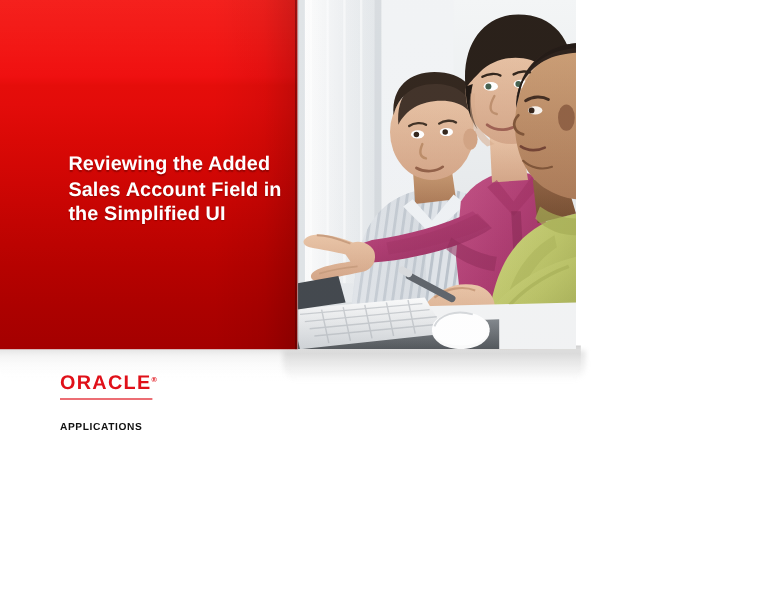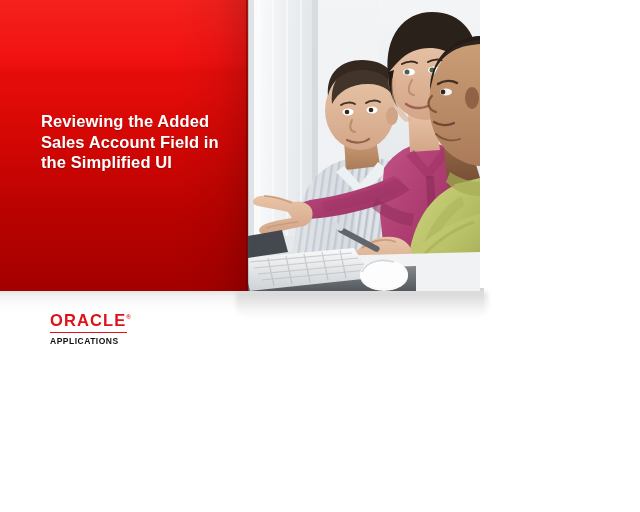--- a/index.html
+++ b/index.html
@@ -96,21 +96,21 @@
       rgba(0,0,0,0.05) 60%,
       rgba(0,0,0,0.16) 100%);
     pointer-events: none;
   }
 
   .slide-title {
     position: absolute;
     left: 41px;
     top: 111px;
     width: 205px;
-    margin: 0;
+    margin: 16px;
     z-index: 4;
     color: #ffffff;
     font-family: "Liberation Sans", sans-serif;
     font-size: 16.5px;
     font-weight: bold;
     line-height: 20.5px;
     letter-spacing: 0.1px;
     text-shadow: 0 1px 1px rgba(90,0,0,0.45);
   }
 
@@ -162,21 +162,21 @@
   }
   .logo-rule {
     display: block;
     width: 77px;
     height: 1.5px;
     background: #e01019;
     margin-top: 3px;
   }
   .logo-sub {
     display: block;
-    margin-top: 3px;
+    margin-top: 17px;
     color: #111111;
     font-family: "Liberation Sans", sans-serif;
     font-size: 8.5px;
     font-weight: bold;
     letter-spacing: 0.5px;
     line-height: 10px;
     white-space: nowrap;
   }
 </style>
 </head>

